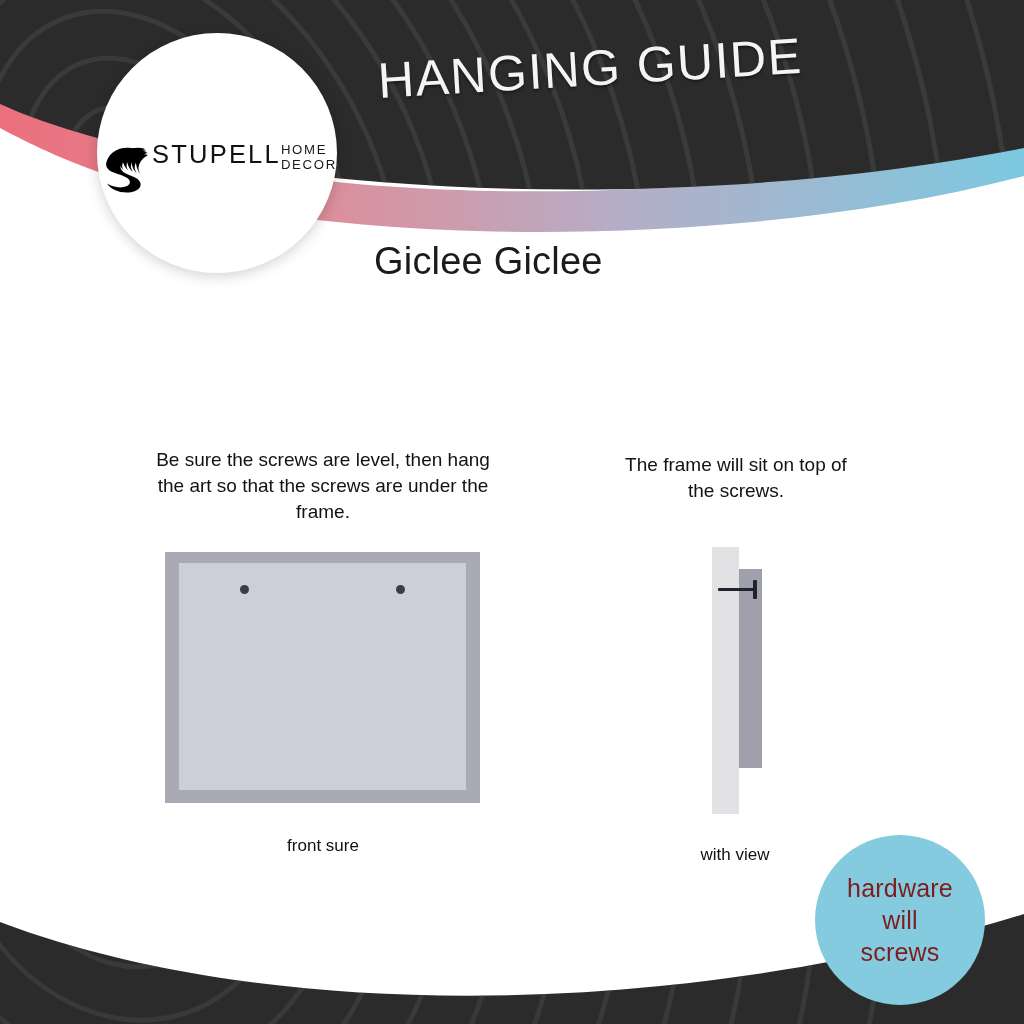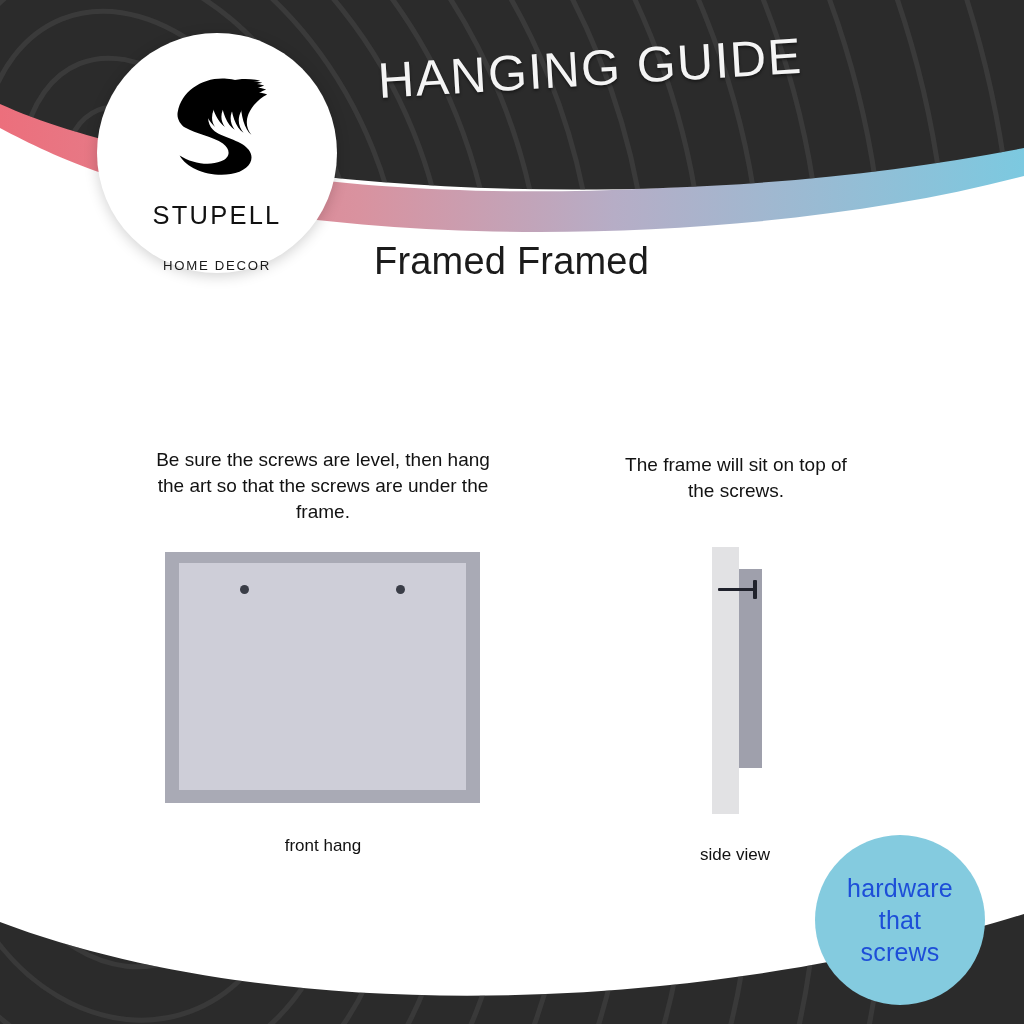--- a/index.html
+++ b/index.html
@@ -39,23 +39,23 @@
     position: absolute;
     left: 97px;
     top: 33px;
     width: 240px;
     height: 240px;
     border-radius: 50%;
     background: #ffffff;
     box-shadow: 0 3px 14px rgba(0,0,0,0.18);
     z-index: 30;
     display: flex;
-    flex-direction: column;
+    flex-direction: row;
     align-items: center;
-    justify-content: space-between;
+    justify-content: flex-end;
   }
   #logo-mark {
     margin-top: 28px;
     width: 118px;
     height: 118px;
   }
   #logo-wordmark {
     margin-top: 2px;
     font-size: 25.5px;
     letter-spacing: 2.2px;
@@ -217,21 +217,21 @@
     top: 835px;
     width: 170px;
     height: 170px;
     border-radius: 50%;
     background: #84cbdf;
     z-index: 40;
     display: flex;
     flex-direction: column;
     align-items: center;
     justify-content: center;
-    color: #1d4ed8;
+    color: #7f1d1d;
     font-family: "Liberation Sans", sans-serif;
     font-weight: 400;
     font-size: 25px;
     line-height: 32px;
     text-align: center;
     letter-spacing: 0.2px;
   }
   #hardware-badge span { display: block; }
 </style>
 </head>
@@ -332,38 +332,38 @@
         <path d="M84,40 C92,33 102,30 111,34 C103,38 96,45 92,54 C89,62 90,69 95,75
                  C88,70 84,55 84,40 Z"></path>
       </g>
     </svg>
     <div id="logo-wordmark">STUPELL</div>
     <div id="logo-subwordmark">HOME DECOR</div>
   </div>
 
   <div id="header-title">HANGING GUIDE</div>
 
-  <div id="product-name">Framed Framed</div>
+  <div id="product-name">Giclee Giclee</div>
 
   <div id="side-caption" class="panel-caption">The frame will sit on top of the screws.</div>
   <div id="front-caption" class="panel-caption">Be sure the screws are level, then hang the art so that the screws are under the frame.</div>
 
   <div id="front-view-figure">
     <div id="front-view-mat"></div>
   </div>
   <div id="screw-dot-left" class="screw-dot"></div>
   <div id="screw-dot-right" class="screw-dot"></div>
 
   <div id="side-view-wall"></div>
   <div id="side-view-frame"></div>
   <div id="side-view-nail"></div>
   <div id="side-view-nail-head"></div>
 
-  <div id="front-view-label" class="view-label">front hang</div>
-  <div id="side-view-label" class="view-label">side view</div>
+  <div id="front-view-label" class="view-label">front sure</div>
+  <div id="side-view-label" class="view-label">with view</div>
 
   <div id="hardware-badge">
     <span>hardware</span>
-    <span>that</span>
+    <span>will</span>
     <span>screws</span>
   </div>
 
 </div>
 
 </body></html>

